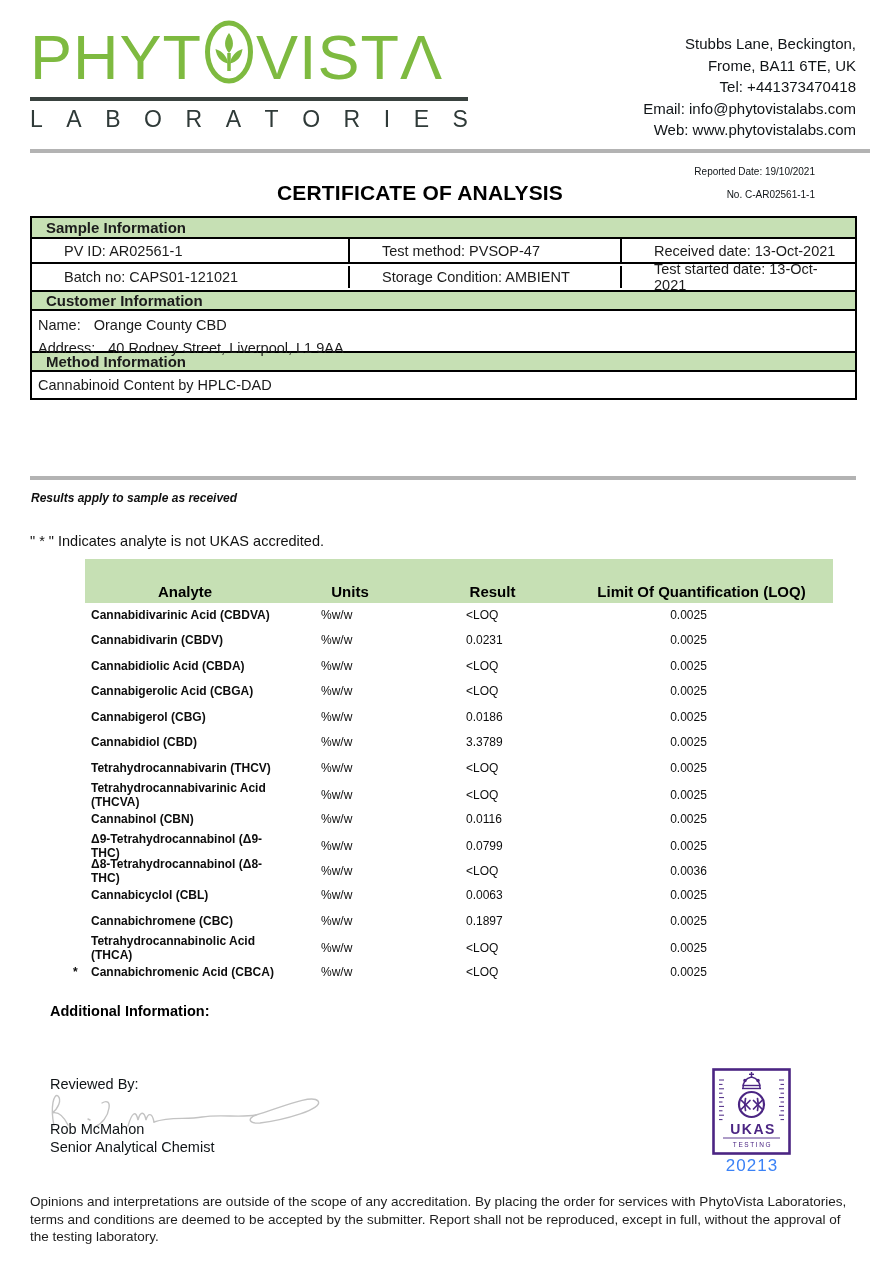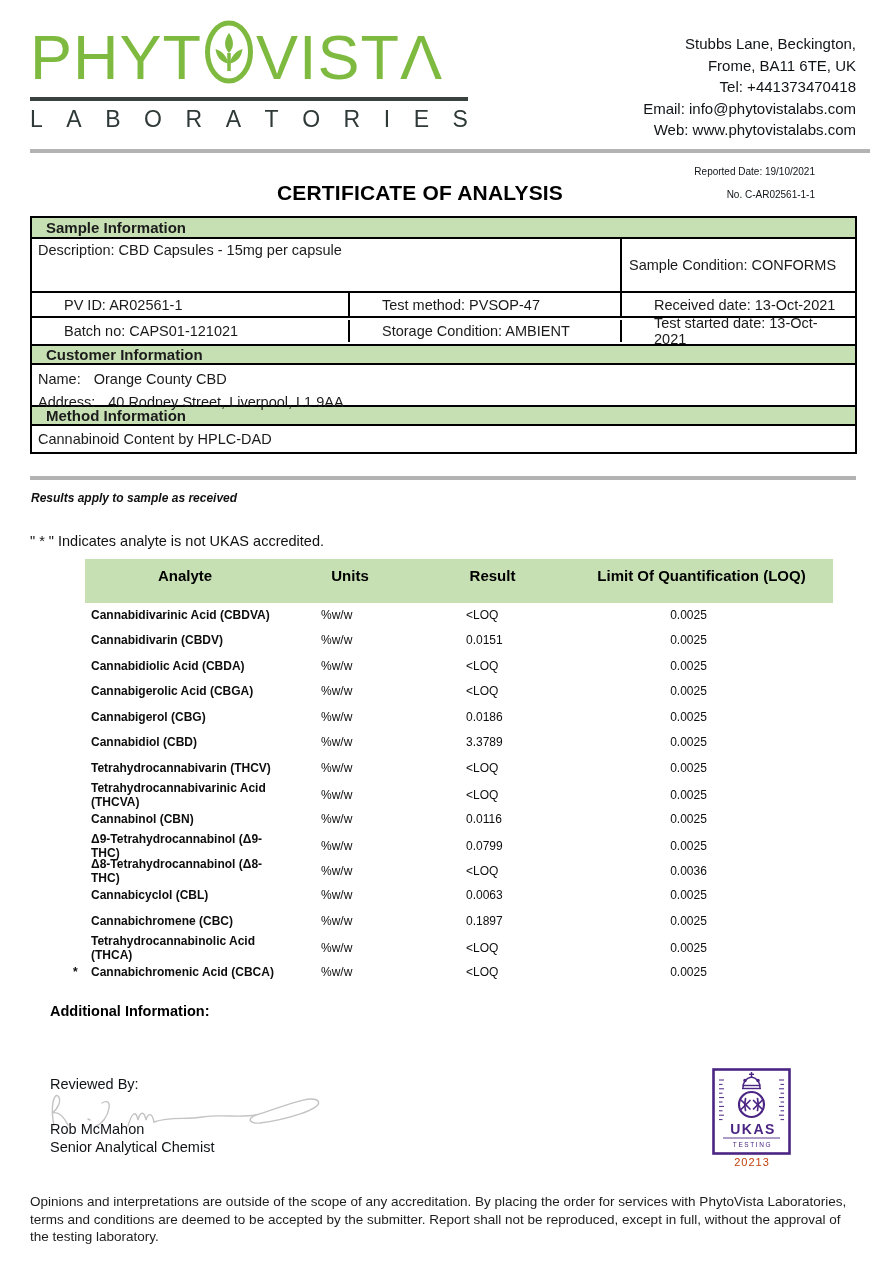--- a/index.html
+++ b/index.html
@@ -37,36 +37,36 @@
   .cust-cell { height:40px; padding:6px 6px 2px 6px; }
   .cust-line { display:flex; margin-bottom:7px; }
   .cust-line .lbl { margin-right:13px; }
   .method-cell { height:26px; display:flex; align-items:center; }
   
   .results-note { position:absolute; left:31px; top:491px; font-size:12px; font-style:italic; font-weight:600; color:#111; }
   .accred-note { position:absolute; left:30px; top:533px; font-size:14.5px; color:#111; }
   
   .res-header { position:absolute; left:85px; top:559px; width:748px; height:44px; background:#c6e0b4;
     display:grid; grid-template-columns:200px 130px 155px 263px; font-weight:700; font-size:15px; color:#000; }
-  .res-header div { text-align:center; padding-top:8px; }
+  .res-header div { text-align:center; padding-top:24px; }
   .res-rows { position:absolute; left:85px; top:602px; width:748px; }
   .res-row { display:grid; grid-template-columns:200px 130px 155px 263px; height:25.5px; align-items:center; font-size:12px; color:#0d0d0d; }
   .res-row .a { font-weight:700; padding-left:6px; position:relative; }
   .res-row .a .ast { position:absolute; left:-12px; top:0; font-weight:700; }
   .res-row .u { padding-left:36px; }
   .res-row .r { padding-left:51px; }
   .res-row .l { text-align:center; padding-right:26px; }
   
   .additional { position:absolute; left:50px; top:1003px; font-size:14.5px; font-weight:700; color:#000; }
   .reviewed { position:absolute; left:50px; top:1076px; font-size:14.5px; color:#101417; }
   .signature { position:absolute; left:44px; top:1086px; }
   .sig-name { position:absolute; left:50px; top:1121px; font-size:14.5px; color:#101417; }
   .sig-role { position:absolute; left:50px; top:1139px; font-size:14.5px; color:#101417; }
   .ukas { position:absolute; left:712px; top:1068px; }
-  .ukas-num { position:absolute; left:706px; top:1156px; width:92px; text-align:center; font-size:11px; color:#c2410c; letter-spacing:1px; }
+  .ukas-num { position:absolute; left:706px; top:1156px; width:92px; text-align:center; font-size:17px; color:#3b82f6; letter-spacing:1px; }
   .footer { position:absolute; left:30px; top:1193px; width:836px; font-size:13.5px; line-height:17.5px; color:#1d1d1d; }
 </style>
 </head>
 <body>
 
 <div class="page">
 
   <div class="logo-block">
     <div class="logo-row">
       <span>PHYT</span>
@@ -109,24 +109,20 @@
   <div class="rule-gray" id="rule1"></div>
 
   <div class="report-meta">
     <div>Reported Date: 19/10/2021</div>
     <div>No. C-AR02561-1-1</div>
   </div>
   <div class="report-title">CERTIFICATE OF ANALYSIS</div>
 
   <div class="info-table">
     <div class="info-row green-bar">Sample Information</div>
-    <div class="info-row desc-row">
-      <div class="cell cell-r desc-cell">Description: CBD Capsules - 15mg per capsule</div>
-      <div class="cell cond-cell">Sample Condition: CONFORMS</div>
-    </div>
     <div class="info-row h25">
       <div class="cell cell-r c1">PV ID: AR02561-1</div>
       <div class="cell cell-r c2">Test method: PVSOP-47</div>
       <div class="cell c3">Received date: 13-Oct-2021</div>
     </div>
     <div class="info-row h28">
       <div class="cell cell-r c1">Batch no: CAPS01-121021</div>
       <div class="cell cell-r c2">Storage Condition: AMBIENT</div>
       <div class="cell c3">Test started date: 13-Oct-2021</div>
     </div>
@@ -163,21 +159,21 @@
   <div class="res-rows" id="results-rows">
       <div class="res-row">
         <div class="a"><span>Cannabidivarinic Acid (CBDVA)</span></div>
         <div class="u">%w/w</div>
         <div class="r">&lt;LOQ</div>
         <div class="l">0.0025</div>
       </div>
       <div class="res-row">
         <div class="a"><span>Cannabidivarin (CBDV)</span></div>
         <div class="u">%w/w</div>
-        <div class="r">0.0151</div>
+        <div class="r">0.0231</div>
         <div class="l">0.0025</div>
       </div>
       <div class="res-row">
         <div class="a"><span>Cannabidiolic Acid (CBDA)</span></div>
         <div class="u">%w/w</div>
         <div class="r">&lt;LOQ</div>
         <div class="l">0.0025</div>
       </div>
       <div class="res-row">
         <div class="a"><span>Cannabigerolic Acid (CBGA)</span></div>

